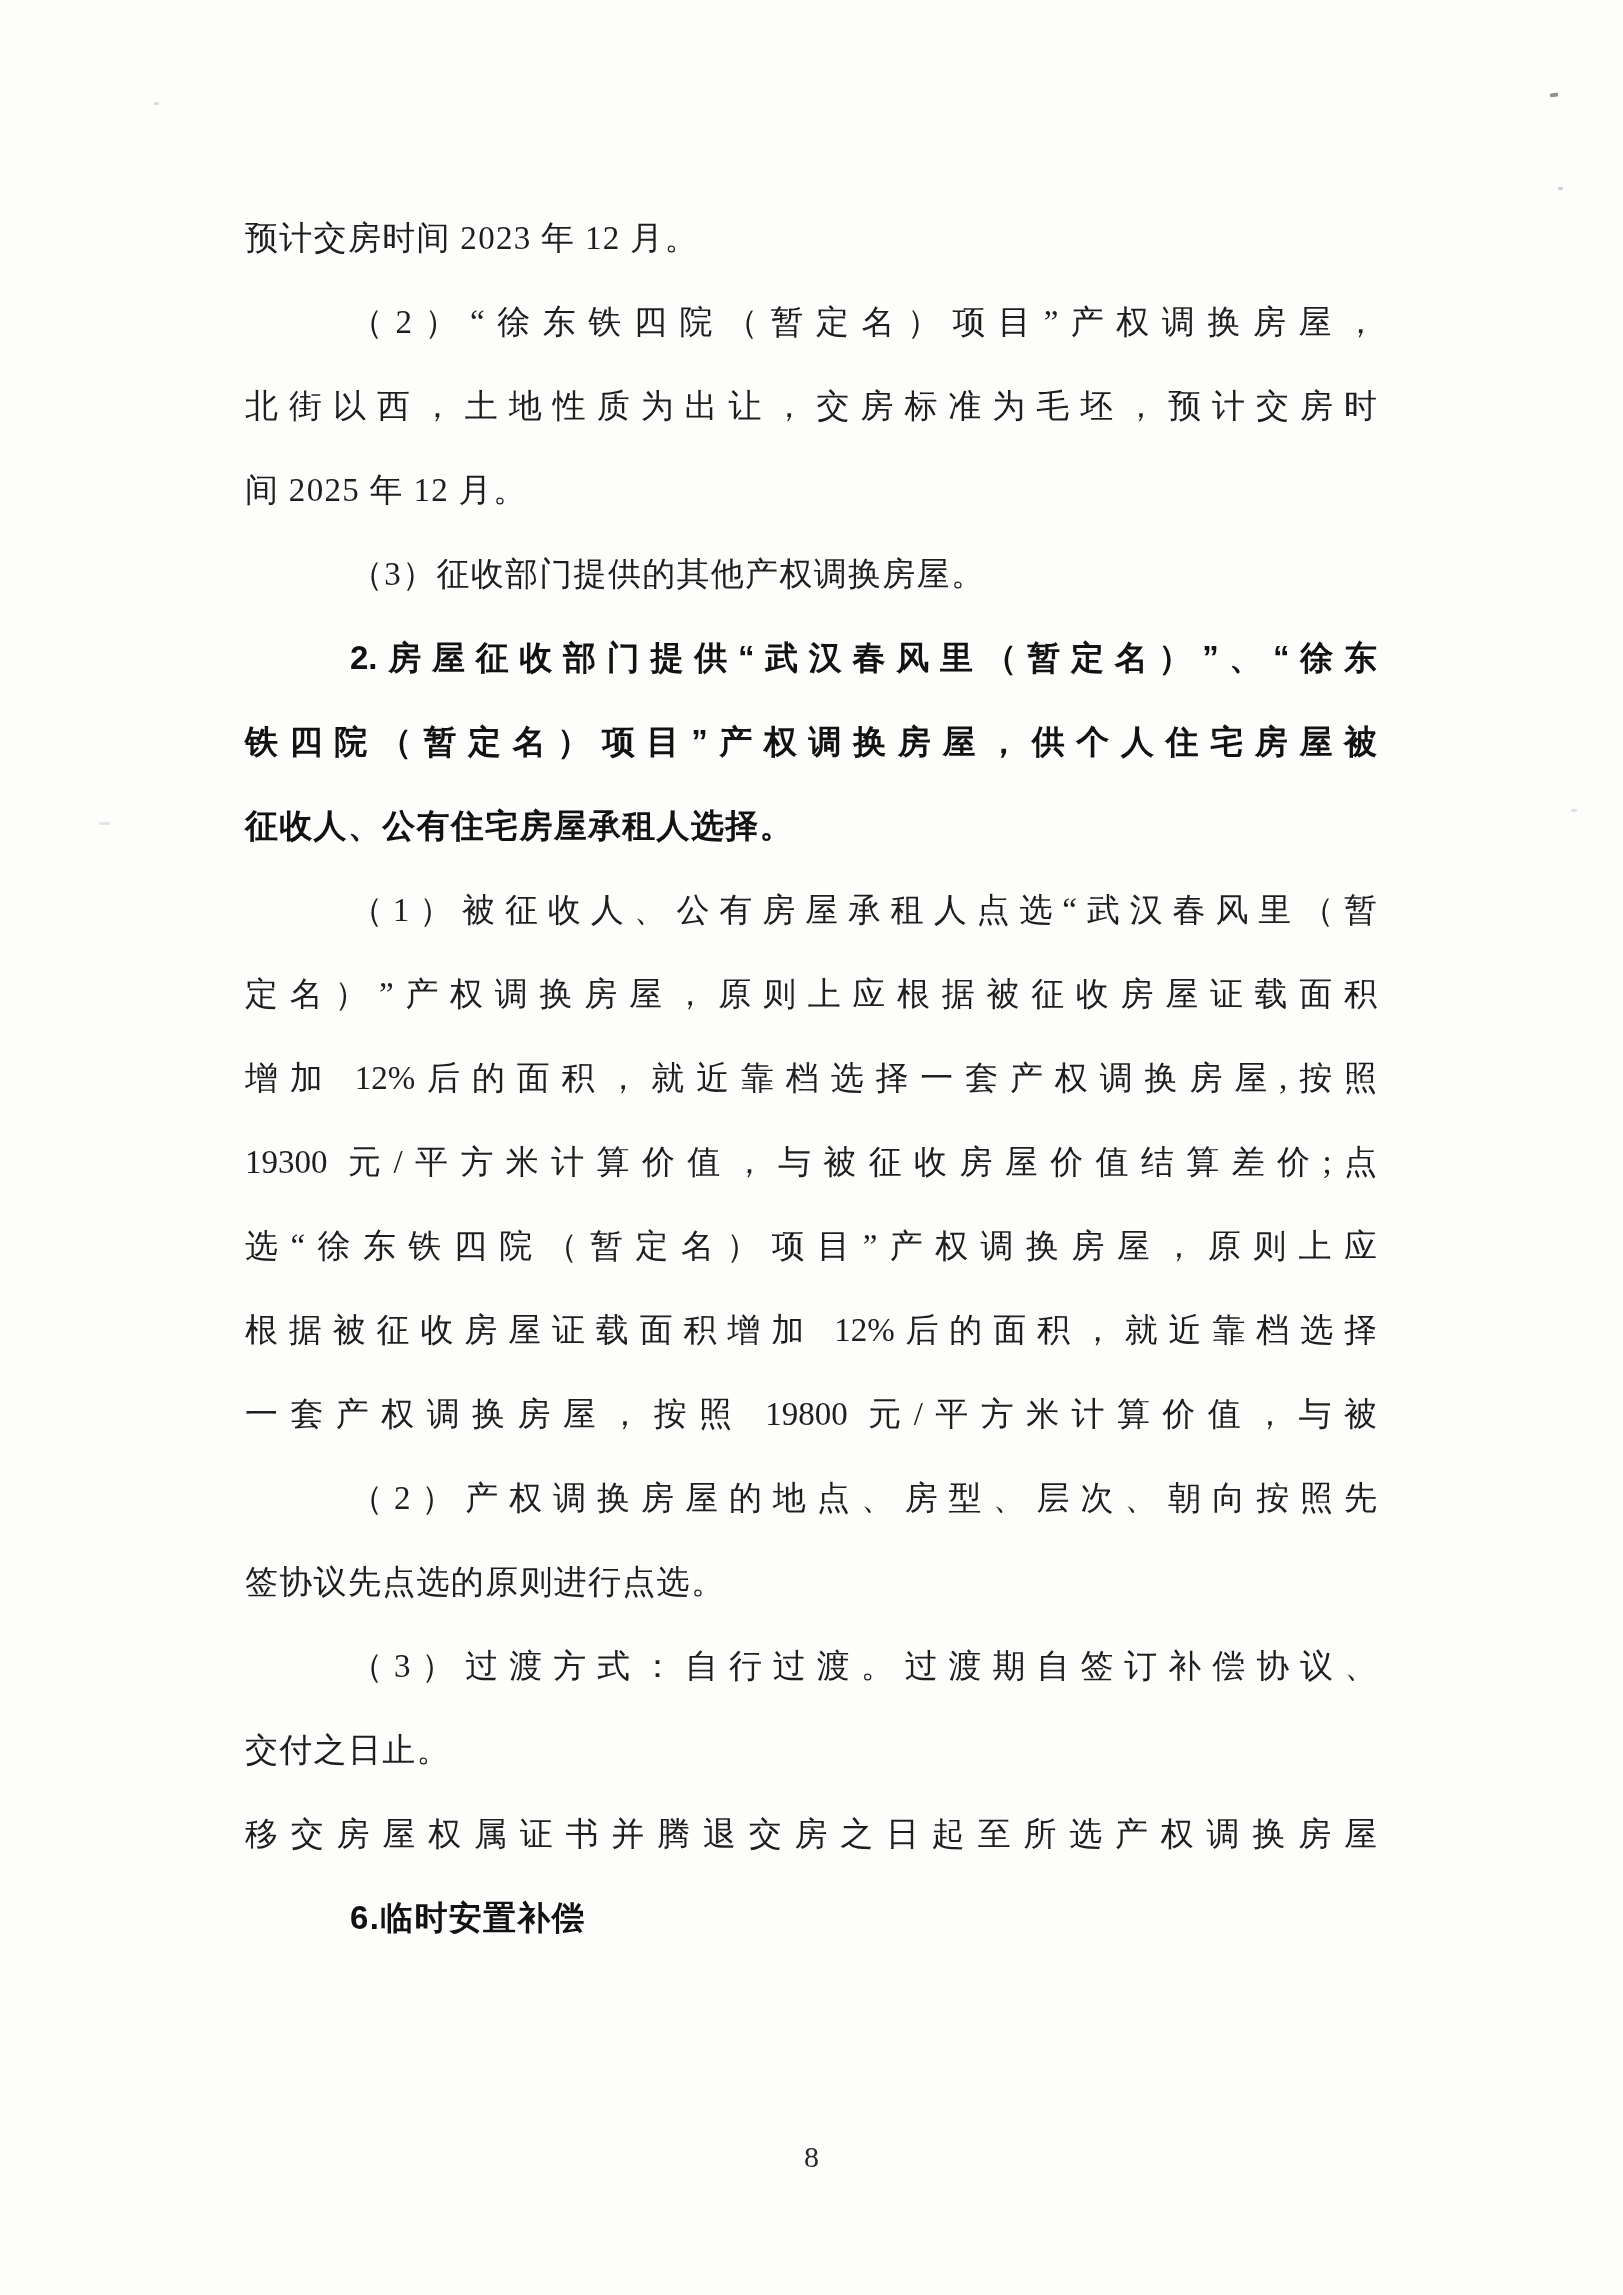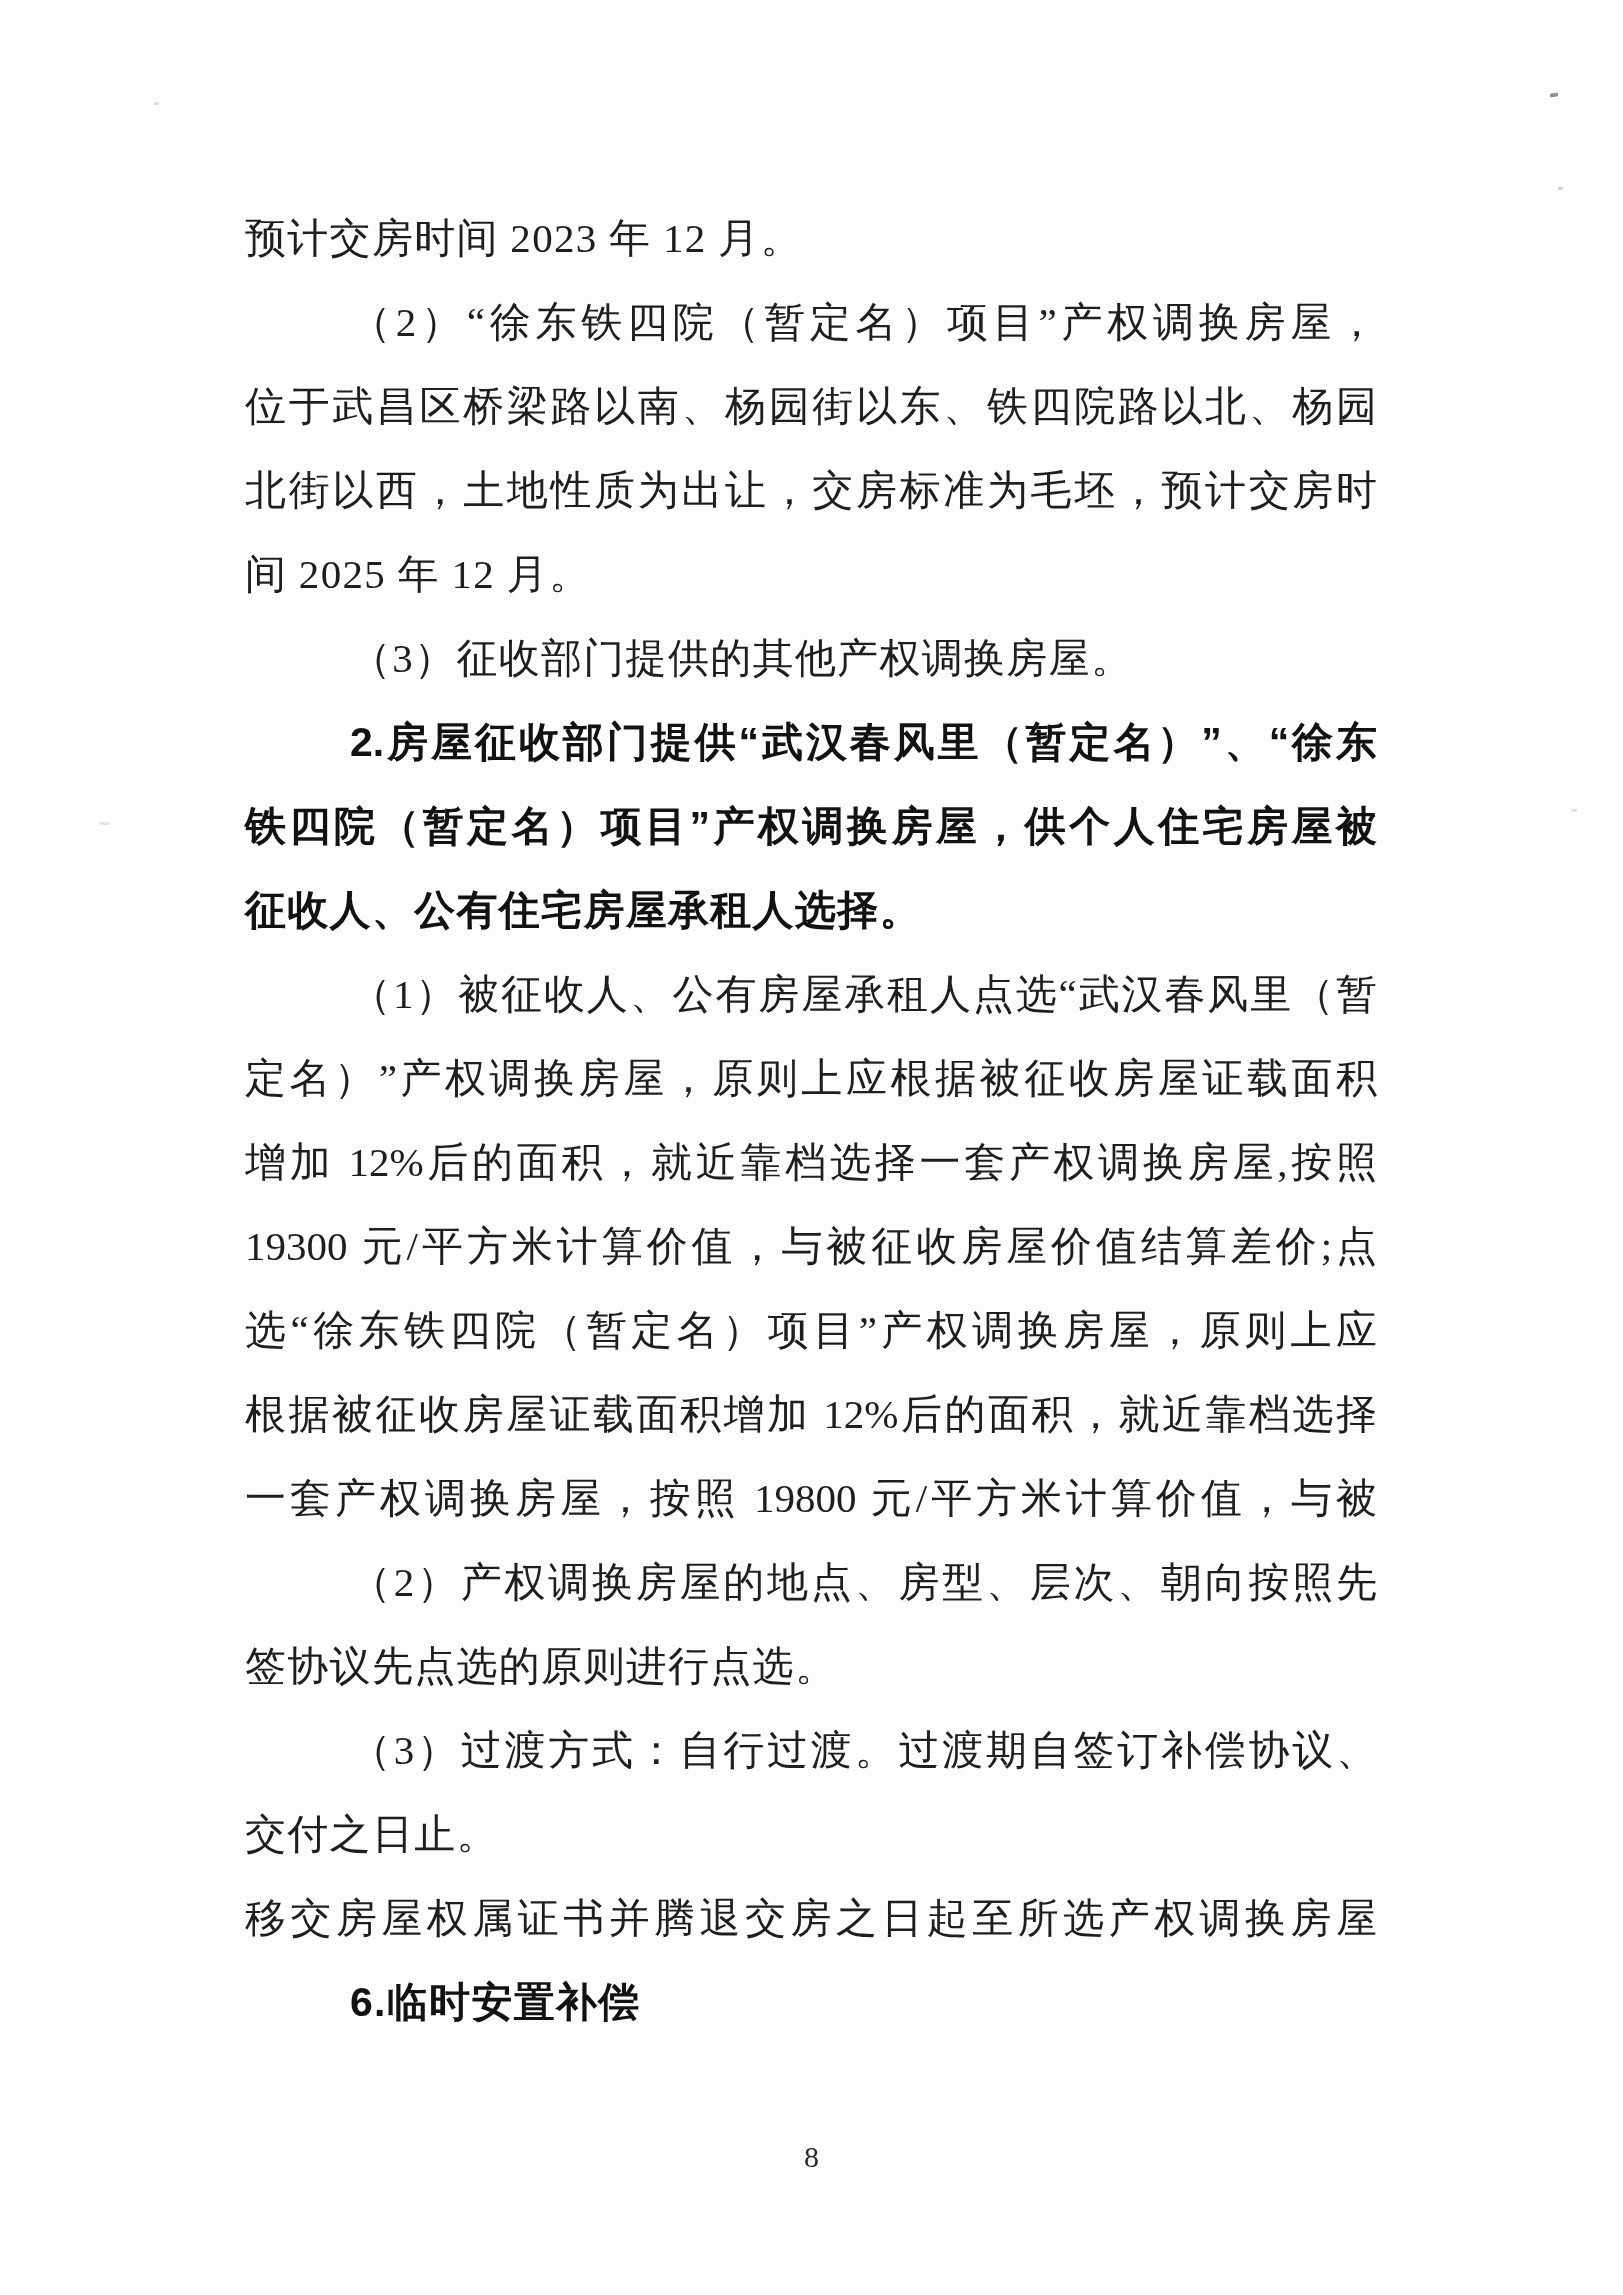--- a/index.html
+++ b/index.html
@@ -19,21 +19,21 @@
   .text-block{
     position:absolute;
     left:245px;
     top:196px;
     width:1132px;
   }
   .line{
     height:84px;
     line-height:84px;
     font-family:"Liberation Serif","DejaVu Serif",serif;
-    font-size:41px;
+    font-size:33px;
     letter-spacing:1.3px;
     color:var(--ink);
     white-space:normal;
     text-align:left;
   }
   .line.bold{
     font-family:"Liberation Sans","DejaVu Sans",sans-serif;
     font-weight:700;
     color:var(--ink-bold);
   }
@@ -70,21 +70,20 @@
 <div class="page">
   <div class="speck speck-1"></div>
   <div class="speck speck-2"></div>
   <div class="speck speck-3"></div>
   <div class="speck speck-4"></div>
   <div class="speck speck-5"></div>
 
   <div class="text-block">
       <div class="line">预计交房时间 2023 年 12 月。</div>
       <div class="line indent justify">（2）“徐东铁四院（暂定名）项目”产权调换房屋，</div>
-      <div class="line justify">位于武昌区桥梁路以南、杨园街以东、铁四院路以北、杨园</div>
       <div class="line justify">北街以西，土地性质为出让，交房标准为毛坯，预计交房时</div>
       <div class="line">间 2025 年 12 月。</div>
       <div class="line indent">（3）征收部门提供的其他产权调换房屋。</div>
       <div class="line bold indent justify">2.房屋征收部门提供“武汉春风里（暂定名）”、“徐东</div>
       <div class="line bold justify">铁四院（暂定名）项目”产权调换房屋，供个人住宅房屋被</div>
       <div class="line bold">征收人、公有住宅房屋承租人选择。</div>
       <div class="line indent justify">（1）被征收人、公有房屋承租人点选“武汉春风里（暂</div>
       <div class="line justify">定名）”产权调换房屋，原则上应根据被征收房屋证载面积</div>
       <div class="line justify">增加 12%后的面积，就近靠档选择一套产权调换房屋,按照</div>
       <div class="line justify">19300 元/平方米计算价值，与被征收房屋价值结算差价;点</div>

